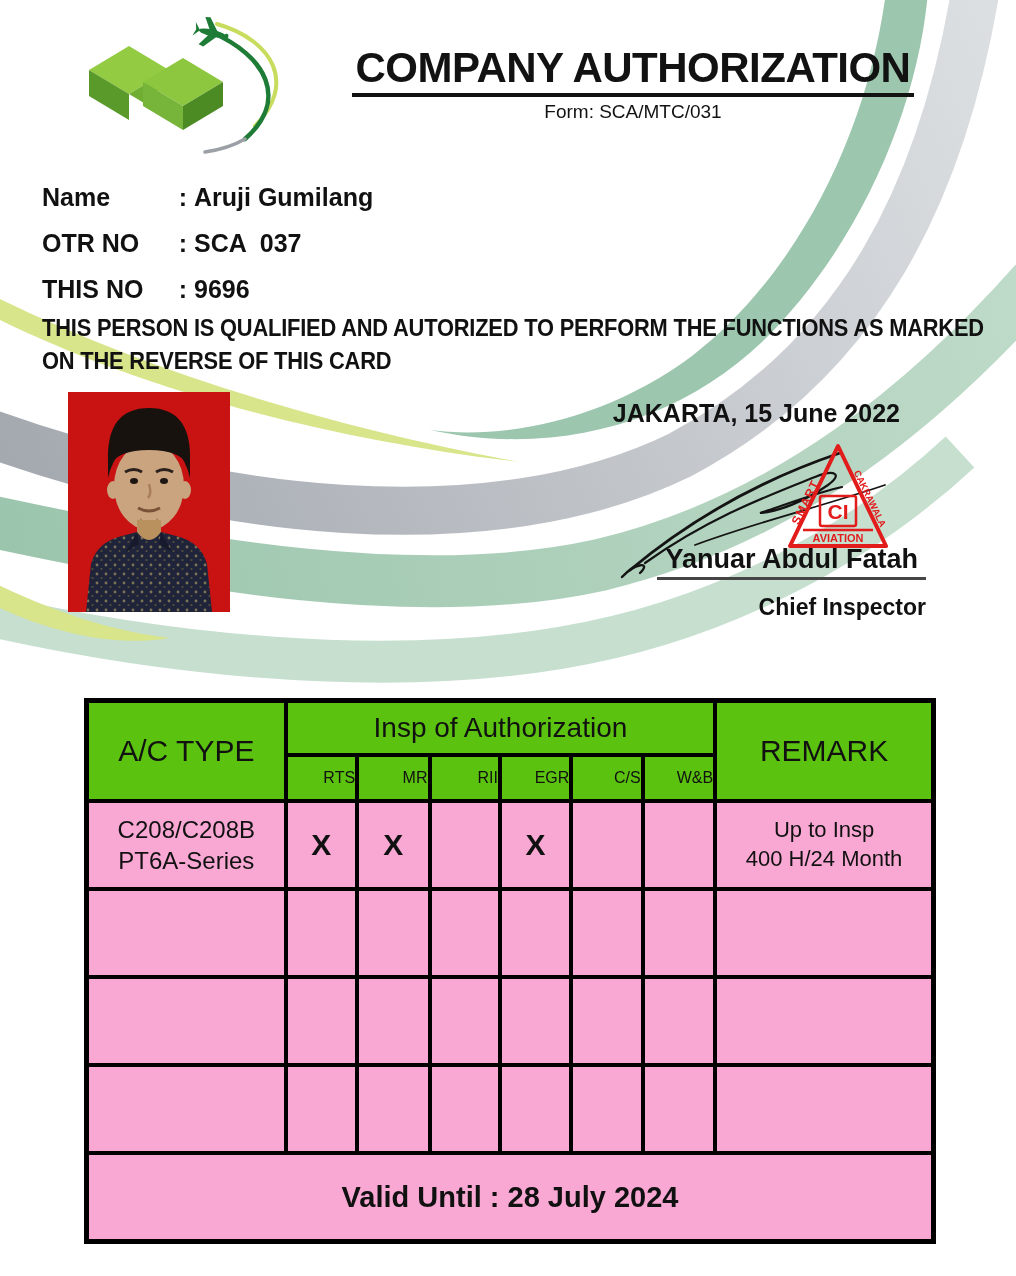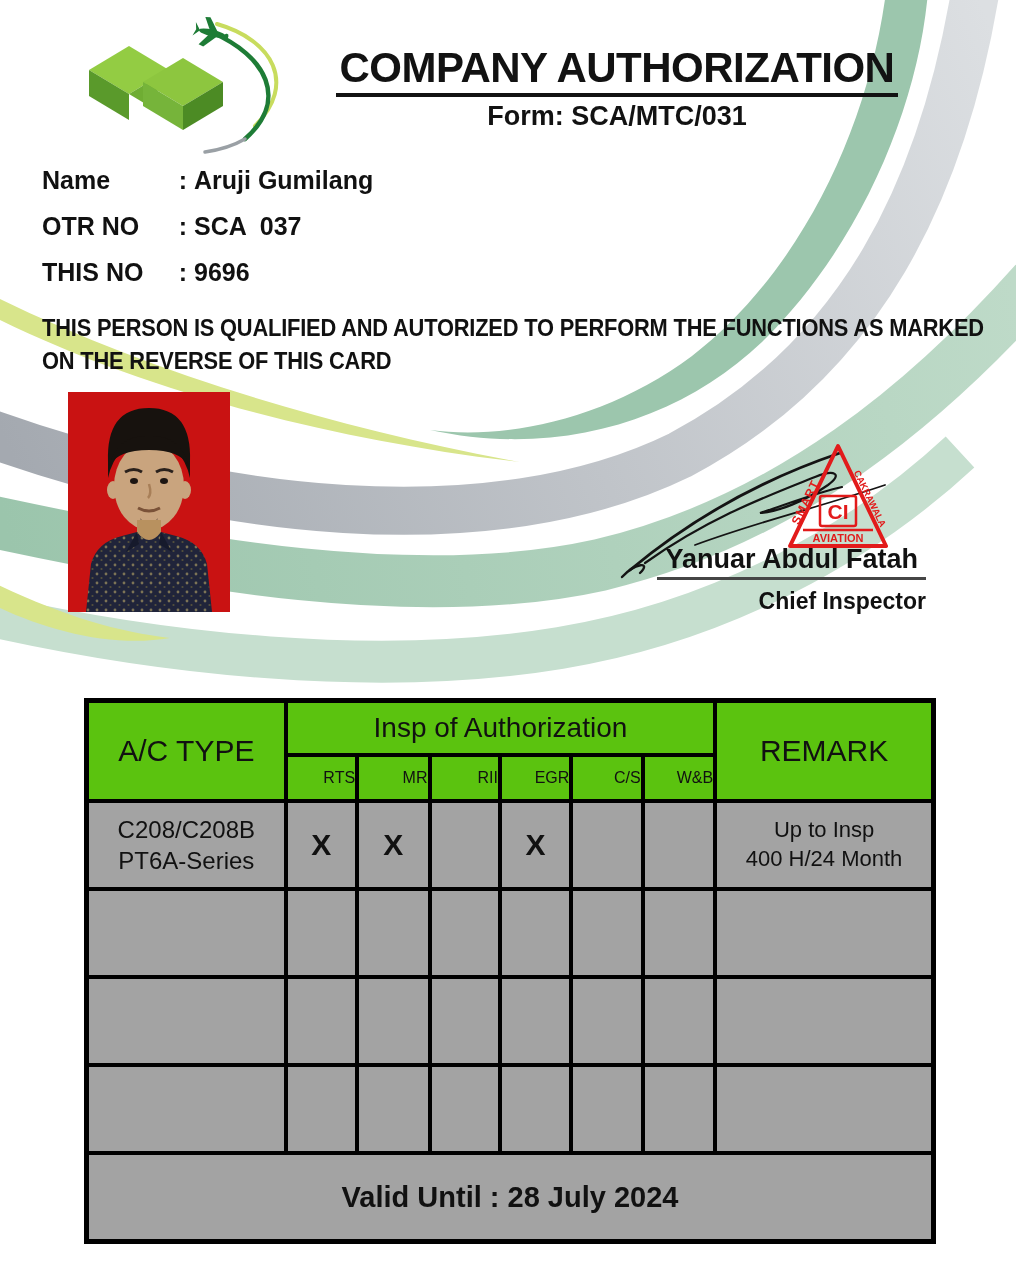--- a/index.html
+++ b/index.html
@@ -9,50 +9,50 @@
   }
   .bg{position:absolute;inset:0;z-index:0;}
   .layer{position:absolute;z-index:2;}
 
   
   .logo-text{left:52px;top:110px;width:240px;text-align:center;font-size:29px;letter-spacing:-0.5px;color:#161616;white-space:nowrap;}
   .logo-text .b{font-weight:800;}
   .logo-text .l{font-weight:300;}
 
   
-  .title-wrap{left:237px;top:46px;width:760px;text-align:center;}
+  .title-wrap{left:253px;top:46px;width:760px;text-align:center;}
   .doc-title{display:inline-block;font-size:42px;font-weight:800;letter-spacing:-0.5px;color:#121212;
     border-bottom:4px solid #121212;padding:0 4px 3px 4px;line-height:1.05;}
-  .form-line{margin-top:4px;font-size:27px;font-weight:700;color:#121212;}
+  .form-line{margin-top:4px;font-size:19px;font-weight:400;color:#121212;}
 
   
   .identity{left:42px;top:166px;font-size:25px;font-weight:700;}
-  .id-row{display:flex;height:46px;align-items:flex-start;}
+  .id-row{display:flex;height:46px;align-items:flex-end;}
   .id-label{width:130px;}
   .id-sep{width:22px;text-align:center;}
   .id-value{white-space:pre-wrap;}
 
   
   .statement{left:42px;top:312px;width:1010px;font-size:23px;font-weight:700;line-height:1.42;
     transform:scaleX(0.95);transform-origin:left top;letter-spacing:-0.2px;}
 
   
   .photo{left:68px;top:392px;width:162px;height:220px;}
 
   
   .place-date{left:600px;top:399px;width:300px;text-align:right;font-size:25px;font-weight:700;white-space:nowrap;}
   .sig-svg{left:600px;top:425px;}
   .stamp-svg{left:782px;top:438px;}
   .signer{left:610px;top:544px;width:316px;text-align:right;}
   .signer-name{display:inline-block;font-size:27px;font-weight:800;border-bottom:3px solid #454545;padding:0 8px 2px 8px;}
-  .signer-title{margin-top:8px;font-size:23px;font-weight:700;}
+  .signer-title{margin-top:14px;font-size:23px;font-weight:700;}
 
   
   .auth-table{left:84px;top:698px;}
-  table{border-collapse:collapse;table-layout:fixed;width:852px;background:#a3a3a3;}
+  table{border-collapse:collapse;table-layout:fixed;width:852px;background:#f9a8d4;}
   th,td{border:4px solid #000;padding:0;text-align:center;vertical-align:middle;overflow:hidden;}
   table{border:5px solid #000;}
   th{background:#5BC30F;font-weight:400;}
   .th-big{font-size:30px;}
   .th-scope{font-size:28px;height:50px;}
   .th-sub{font-size:16px;height:42px;text-align:right;}
   .row-data td{height:84px;}
   .cell-ac{font-size:24px;white-space:pre-line;line-height:1.3;}
   .cell-mark{font-size:30px;font-weight:700;}
   .cell-remark{font-size:22px;white-space:pre-line;line-height:1.3;}
@@ -159,20 +159,21 @@
     <path d="M81 92 Q84 102 80 106" stroke="#a87f58" stroke-width="2.5" fill="none"></path>
     <path d="M70 116 Q81 122 92 116" stroke="#7a5238" stroke-width="3" fill="none"></path>
     <path d="M72 126 Q81 138 90 126 Q88 132 81 133 Q74 132 72 126 Z" fill="#3a2d22"></path>
     <rect x="69" y="128" width="24" height="22" fill="#B8915F"></rect>
     <path d="M18 220 L23 172 Q29 150 54 144 L69 140 Q81 156 93 140 L108 144 Q133 150 139 172 L144 220 Z" fill="#20243a"></path>
     <path d="M18 220 L23 172 Q29 150 54 144 L69 140 Q81 156 93 140 L108 144 Q133 150 139 172 L144 220 Z" fill="url(#batik)"></path>
     <path d="M69 140 L58 160 L71 152 Z" fill="#161a2c"></path>
     <path d="M93 140 L104 160 L91 152 Z" fill="#161a2c"></path>
   </svg>
 
+  <div class="layer place-date">JAKARTA, 15 June 2022</div>
 
   <svg class="layer sig-svg" width="300" height="160" viewBox="0 0 300 160">
     <g fill="none" stroke="#141414" stroke-linecap="round">
       <path d="M 22 152 C 35 138, 52 136, 40 148" stroke-width="2.4"></path>
       <path d="M 30 145 C 90 95, 160 55, 240 28" stroke-width="2.8"></path>
       <path d="M 45 138 C 110 92, 170 70, 215 52 C 235 44, 243 49, 228 60 C 205 76, 178 87, 160 88 C 190 78, 222 66, 242 62" stroke-width="2.2"></path>
       <path d="M 95 120 C 160 96, 220 82, 285 60" stroke-width="1.8"></path>
     </g>
   </svg>
 

